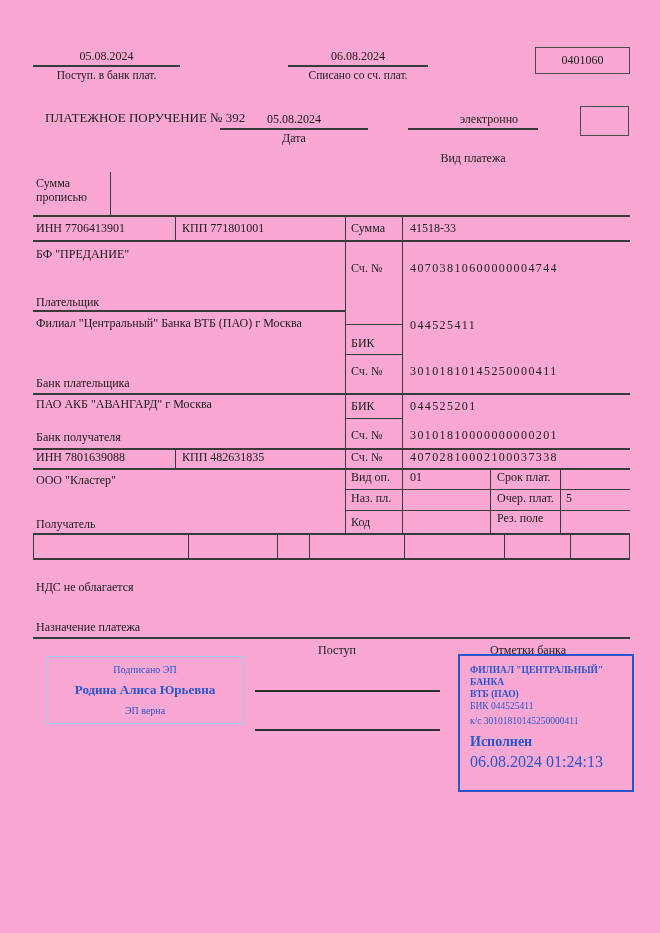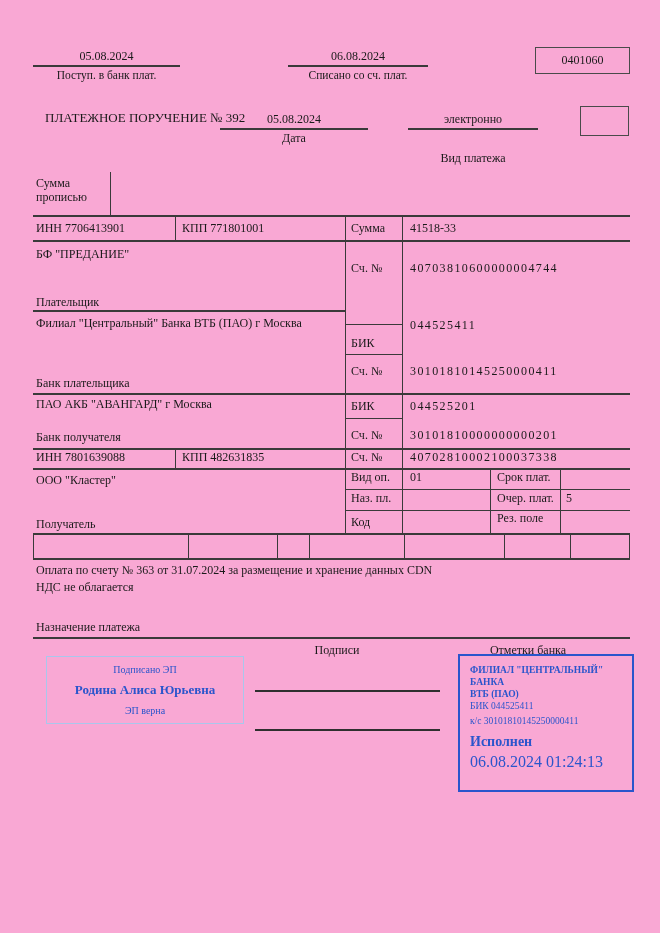--- a/index.html
+++ b/index.html
@@ -56,21 +56,21 @@
   <div class="box" style="left:535px;top:47px;width:93px;height:25px;">
     <span>0401060</span>
   </div>
 
   <div class="t" style="left:45px;top:111px;font-size:13px;">ПЛАТЕЖНОЕ ПОРУЧЕНИЕ № 392</div>
 
   <div class="t c" style="left:220px;top:112px;width:148px;">05.08.2024</div>
   <div class="lh" style="left:220px;top:128px;width:148px;"></div>
   <div class="t c" style="left:220px;top:131px;width:148px;">Дата</div>
 
-  <div class="t c" style="left:408px;top:112px;width:130px;">электронно</div>
+  <div class="t c" style="left:424px;top:112px;width:130px;">электронно</div>
   <div class="lh" style="left:408px;top:128px;width:130px;"></div>
   <div class="t c" style="left:408px;top:131px;width:130px;margin-top:20px;">Вид платежа</div>
 
   <div class="box" style="left:580px;top:106px;width:47px;height:28px;"></div>
 
   <div class="lv" style="left:110px;top:172px;height:44px;"></div>
   <div class="t wrap" style="left:36px;top:176px;width:70px;">Сумма прописью</div>
 
   <div class="lh" style="left:33px;top:215px;width:597px;"></div>
   <div class="lh" style="left:33px;top:240px;width:597px;"></div>
@@ -136,26 +136,25 @@
   <div class="t" style="left:36px;top:517px;">Получатель</div>
   <div class="t" style="left:351px;top:470px;">Вид оп.</div>
   <div class="t" style="left:410px;top:470px;">01</div>
   <div class="t" style="left:497px;top:470px;">Срок плат.</div>
   <div class="t" style="left:351px;top:491px;">Наз. пл.</div>
   <div class="t" style="left:497px;top:491px;">Очер. плат.</div>
   <div class="t" style="left:566px;top:491px;">5</div>
   <div class="t" style="left:351px;top:515px;">Код</div>
   <div class="t" style="left:497px;top:511px;">Рез. поле</div>
 
-  <div class="t" style="left:36px;top:563px;">Оплата по счету № 363 от 31.07.2024 за размещение и хранение данных CDN</div>
   <div class="t" style="left:36px;top:580px;">НДС не облагается</div>
   <div class="t" style="left:36px;top:620px;">Назначение платежа</div>
   <div class="lh" style="left:33px;top:637px;width:597px;"></div>
 
-  <div class="t c" style="left:287px;top:643px;width:100px;">Подписи</div>
+  <div class="t c" style="left:287px;top:643px;width:100px;">Поступ</div>
   <div class="t c" style="left:468px;top:643px;width:120px;">Отметки банка</div>
 
   <div id="sig-stamp" class="stamp-blue">
     <div class="s1">Подписано ЭП</div>
     <div class="s2">Родина Алиса Юрьевна</div>
     <div class="s3">ЭП верна</div>
   </div>
 
   <div class="sigline" style="left:255px;top:690px;width:185px;"></div>
   <div class="sigline" style="left:255px;top:729px;width:185px;"></div>

